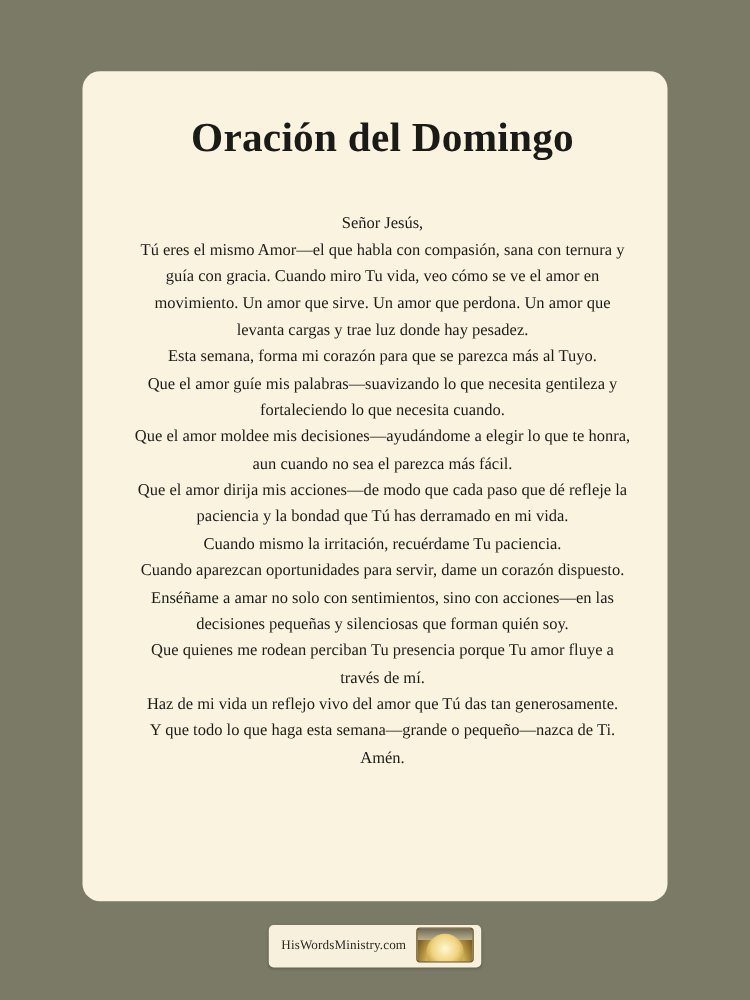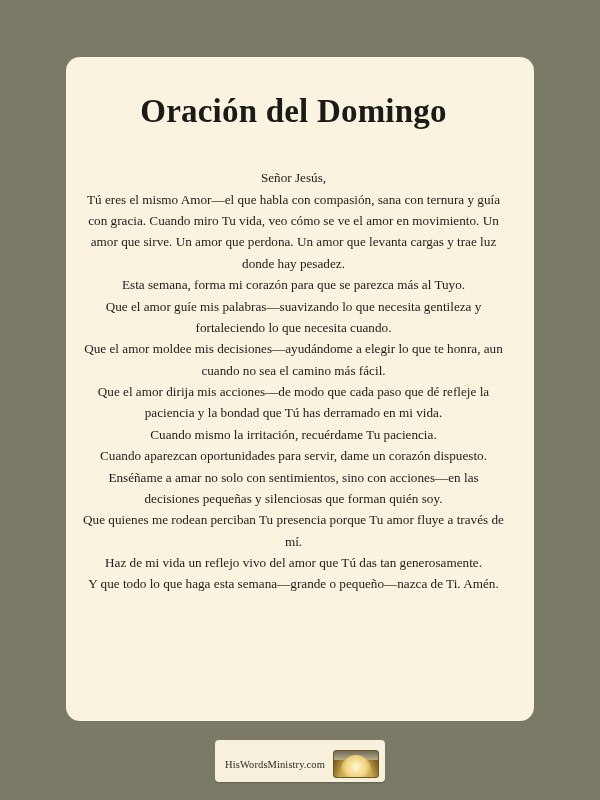--- a/index.html
+++ b/index.html
@@ -21,21 +21,21 @@
   }
   .card {
     position: absolute;
     left: 66px;
     top: 57px;
     width: 468px;
     height: 664px;
     background: #faf3e0;
     border-radius: 14px;
     box-sizing: border-box;
-    padding: 30px 28px 20px 15px;
+    padding: 30px 28px 20px 40px;
     overflow: hidden;
   }
   .title {
     text-align: center;
     font-size: 33px;
     font-weight: bold;
     color: #1a1a16;
     letter-spacing: 0.2px;
     margin: 6px 0 18px 0;
     line-height: 1.1;
@@ -58,21 +58,21 @@
     top: 740px;
     display: flex;
     justify-content: center;
     align-items: center;
   }
   .badge {
     display: flex;
     align-items: center;
     background: #f7f0dd;
     border-radius: 4px;
-    padding: 10px 6px 4px 10px;
+    padding: 2px 6px 4px 10px;
     box-shadow: 0 1px 2px rgba(0,0,0,0.2);
   }
   .badge-text {
     font-size: 10.5px;
     color: #2a2a22;
     letter-spacing: 0.1px;
     padding-right: 8px;
     font-family: "Liberation Serif", serif;
   }
   .badge-emblem {
@@ -109,21 +109,21 @@
 
 <div class="page">
 
   <div class="card">
     <div class="title">Oración del Domingo</div>
     <div class="body-text">
       <p>Señor Jesús,</p>
       <p>Tú eres el mismo Amor—el que habla con compasión, sana con ternura y guía con gracia. Cuando miro Tu vida, veo cómo se ve el amor en movimiento. Un amor que sirve. Un amor que perdona. Un amor que levanta cargas y trae luz donde hay pesadez.</p>
       <p>Esta semana, forma mi corazón para que se parezca más al Tuyo.</p>
       <p>Que el amor guíe mis palabras—suavizando lo que necesita gentileza y fortaleciendo lo que necesita cuando.</p>
-      <p>Que el amor moldee mis decisiones—ayudándome a elegir lo que te honra, aun cuando no sea el camino más fácil.</p>
+      <p>Que el amor moldee mis decisiones—ayudándome a elegir lo que te honra, aun cuando no sea el parezca más fácil.</p>
       <p>Que el amor dirija mis acciones—de modo que cada paso que dé refleje la paciencia y la bondad que Tú has derramado en mi vida.</p>
       <p>Cuando mismo la irritación, recuérdame Tu paciencia.</p>
       <p>Cuando aparezcan oportunidades para servir, dame un corazón dispuesto.</p>
       <p>Enséñame a amar no solo con sentimientos, sino con acciones—en las decisiones pequeñas y silenciosas que forman quién soy.</p>
       <p>Que quienes me rodean perciban Tu presencia porque Tu amor fluye a través de mí.</p>
       <p>Haz de mi vida un reflejo vivo del amor que Tú das tan generosamente.</p>
       <p>Y que todo lo que haga esta semana—grande o pequeño—nazca de Ti.  Amén.</p>
     </div>
   </div>
 

